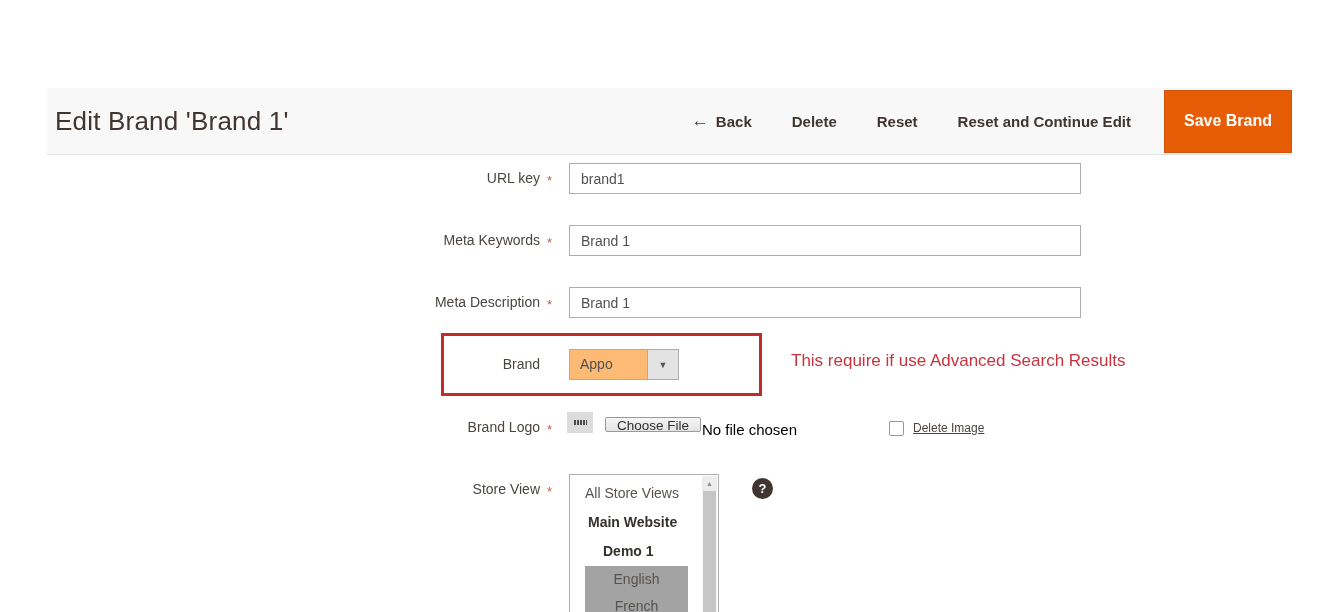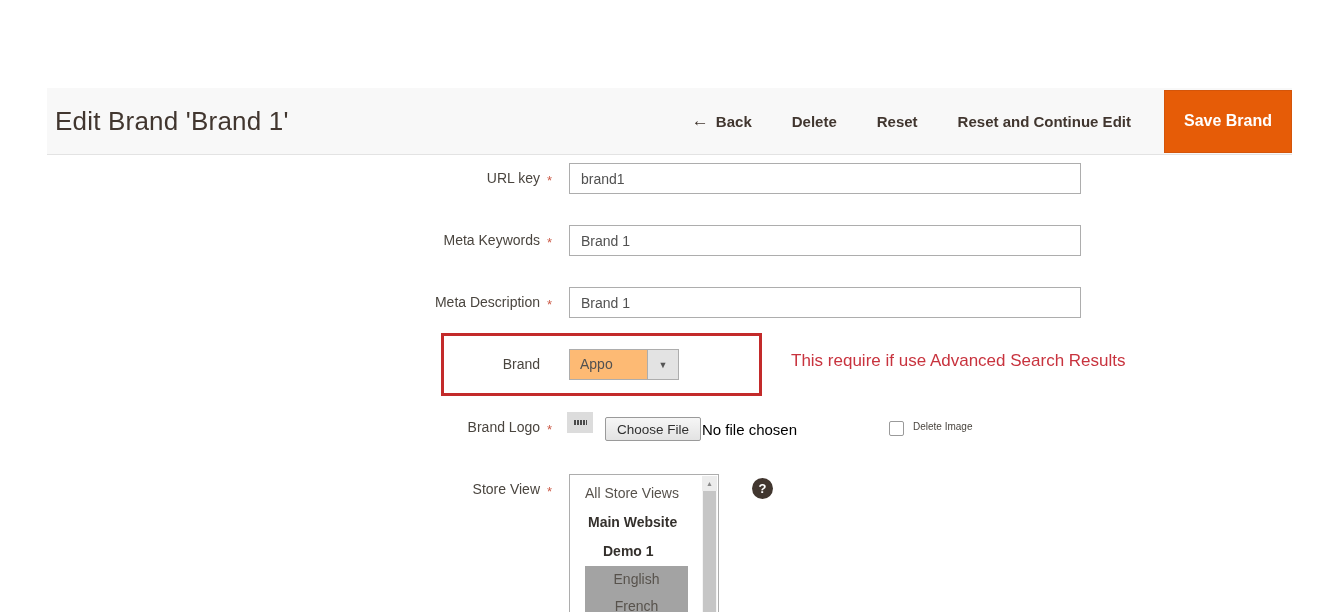--- a/index.html
+++ b/index.html
@@ -36,27 +36,27 @@
   .brand-select .sel-arrow { width:31px; background:#e3e3e3; border-left:1px solid #adadad;
                              display:flex; align-items:center; justify-content:center;
                              font-size:9px; color:#555; }
   .annotation { position:absolute; left:791px; top:351px; font-size:17px; color:#c8333e; }
 
   
   .thumb { position:absolute; left:567px; top:412px; width:26px; height:21px; background:#dcdcdc;
            display:flex; align-items:center; justify-content:center; }
   .thumb .marks { width:13px; height:5px;
                   background:repeating-linear-gradient(90deg,#4a4a4a 0 2px,transparent 2px 3px); }
-  .choose-file { position:absolute; left:605px; top:417px; height:24px; padding:0 11px;
+  .choose-file { position:absolute; left:605px; top:417px; height:15px; padding:0 11px;
                  background:linear-gradient(#f6f6f6,#e3e3e3); border:1px solid #9a9a9a; border-radius:2px;
                  font-family:inherit; font-size:13.5px; color:#303030; cursor:pointer; }
   .no-file { position:absolute; left:702px; top:421px; font-size:15px; color:#000000; }
   .checkbox { position:absolute; left:889px; top:421px; width:15px; height:15px;
               border:1px solid #9a9a9a; border-radius:2px; background:#fff; cursor:pointer; }
-  .cb-label { position:absolute; left:913px; top:421px; font-size:10px; color:#4a453f; }
+  .cb-label { position:absolute; left:913px; top:421px; font-size:12px; color:#4a453f;text-decoration:underline; }
 
   
   .multi-select { position:absolute; left:569px; top:474px; width:150px; height:160px;
                   border:1px solid #adadad; background:#fff; overflow:hidden; padding-top:4px; }
   .opt { font-size:14px; color:#57524c; line-height:29px; height:29px; white-space:nowrap; cursor:pointer; }
   .opt.bold { font-weight:700; color:#34302c; }
   .opt.sel { height:27px; line-height:27px; margin-left:15px; width:103px;
              background:#a3a3a3; text-align:center; }
   .o-all  { padding-left:15px; }
   .o-main { padding-left:18px; }

